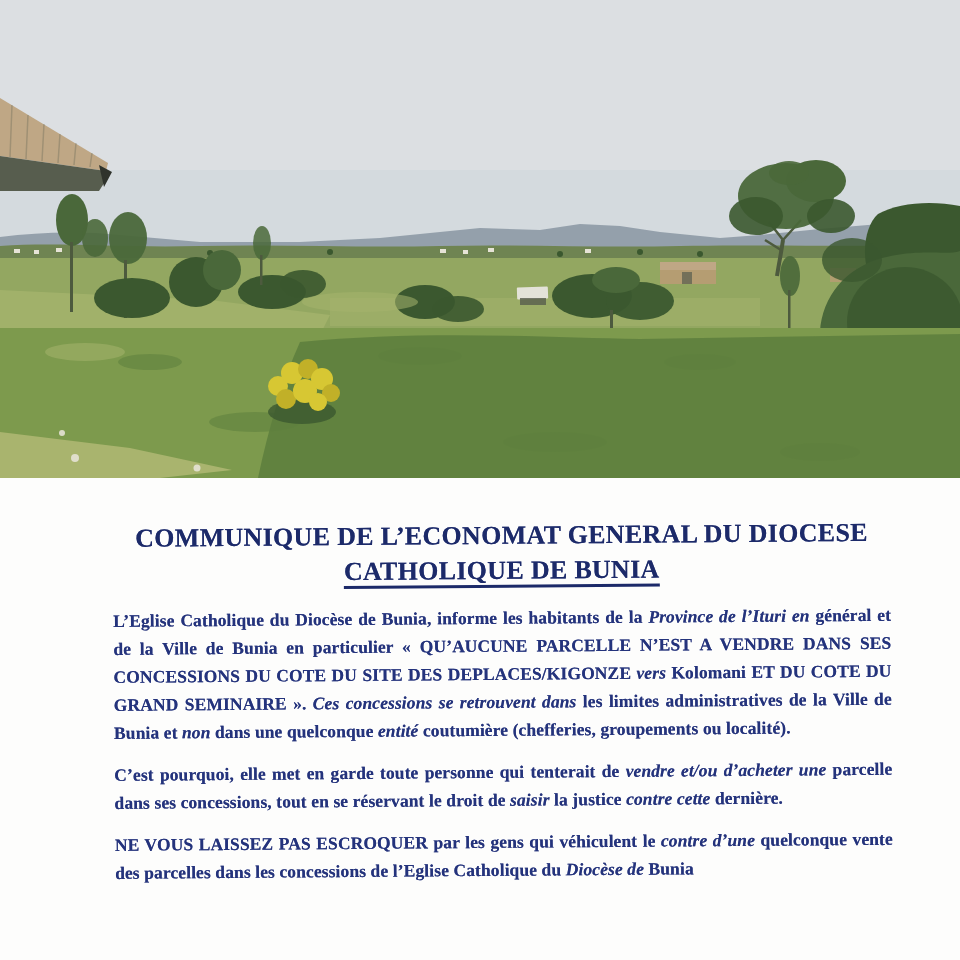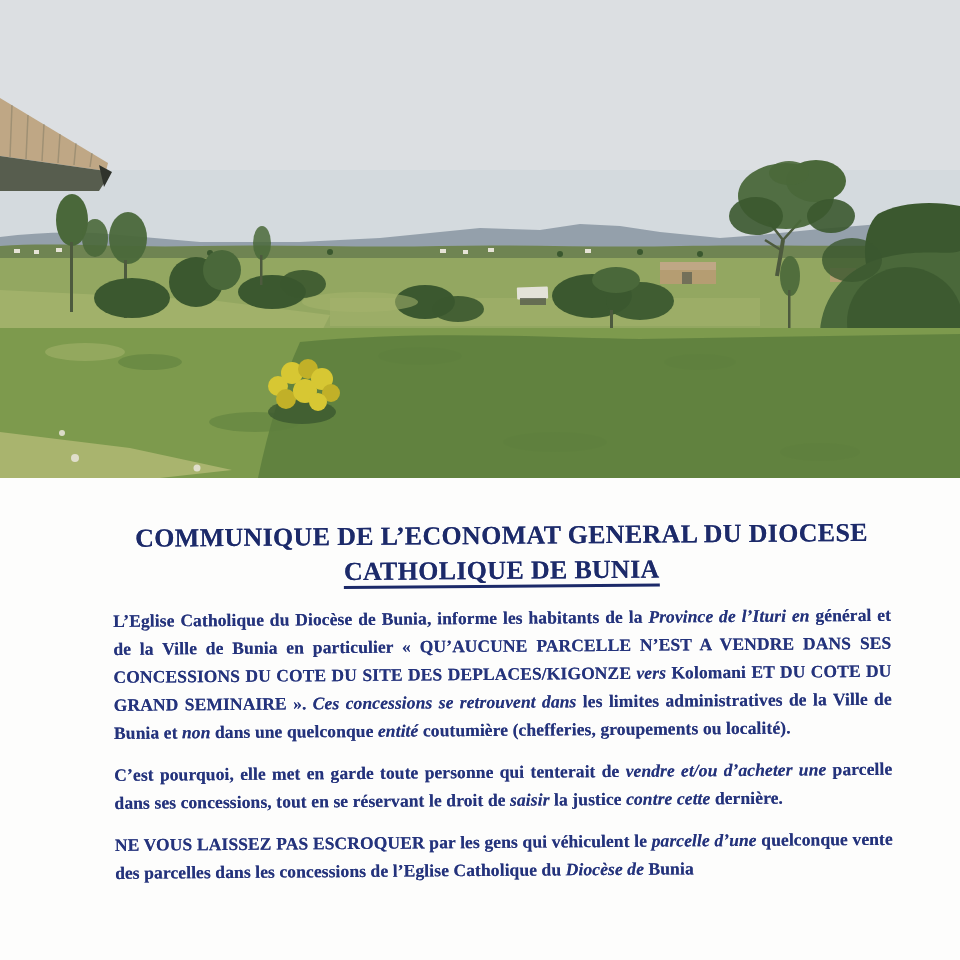--- a/index.html
+++ b/index.html
@@ -180,14 +180,14 @@
   </svg>
 </div>
 
 <div class="document">
   <h1 class="doc-title">
     <span>COMMUNIQUE DE L’ECONOMAT GENERAL DU DIOCESE</span><br>
     <span class="underlined">CATHOLIQUE DE BUNIA</span>
   </h1>
   <p class="doc-para"><span class="seg-b">L’Eglise Catholique du Diocèse de Bunia, informe les habitants de la </span><span class="seg-bi">Province de l’Ituri en</span><span class="seg-b"> général et de la Ville de Bunia en particulier « QU’AUCUNE PARCELLE N’EST A VENDRE DANS SES CONCESSIONS DU COTE DU SITE DES DEPLACES/KIGONZE </span><span class="seg-bi">vers</span><span class="seg-b"> Kolomani ET DU COTE DU GRAND SEMINAIRE ». </span><span class="seg-bi">Ces concessions se retrouvent dans</span><span class="seg-b"> les limites administratives de la Ville de Bunia et </span><span class="seg-bi">non</span><span class="seg-b"> dans une quelconque </span><span class="seg-bi">entité</span><span class="seg-b"> coutumière (chefferies, groupements ou localité).</span></p>
   <p class="doc-para"><span class="seg-b">C’est pourquoi, elle met en garde toute personne qui tenterait de </span><span class="seg-bi">vendre et/ou d’acheter une</span><span class="seg-b"> parcelle dans ses concessions, tout en se réservant le droit de </span><span class="seg-bi">saisir</span><span class="seg-b"> la justice </span><span class="seg-bi">contre cette</span><span class="seg-b"> dernière.</span></p>
-  <p class="doc-para"><span class="seg-b">NE VOUS LAISSEZ PAS ESCROQUER</span><span class="seg-b"> par les gens qui véhiculent le </span><span class="seg-bi">parcelle d’une</span><span class="seg-b"> quelconque vente des parcelles dans les concessions de l’Eglise Catholique du </span><span class="seg-bi">Diocèse de</span><span class="seg-b"> Bunia</span></p>
+  <p class="doc-para"><span class="seg-b">NE VOUS LAISSEZ PAS ESCROQUER</span><span class="seg-b"> par les gens qui véhiculent le </span><span class="seg-bi">contre d’une</span><span class="seg-b"> quelconque vente des parcelles dans les concessions de l’Eglise Catholique du </span><span class="seg-bi">Diocèse de</span><span class="seg-b"> Bunia</span></p>
 </div>
 
 </body></html>

